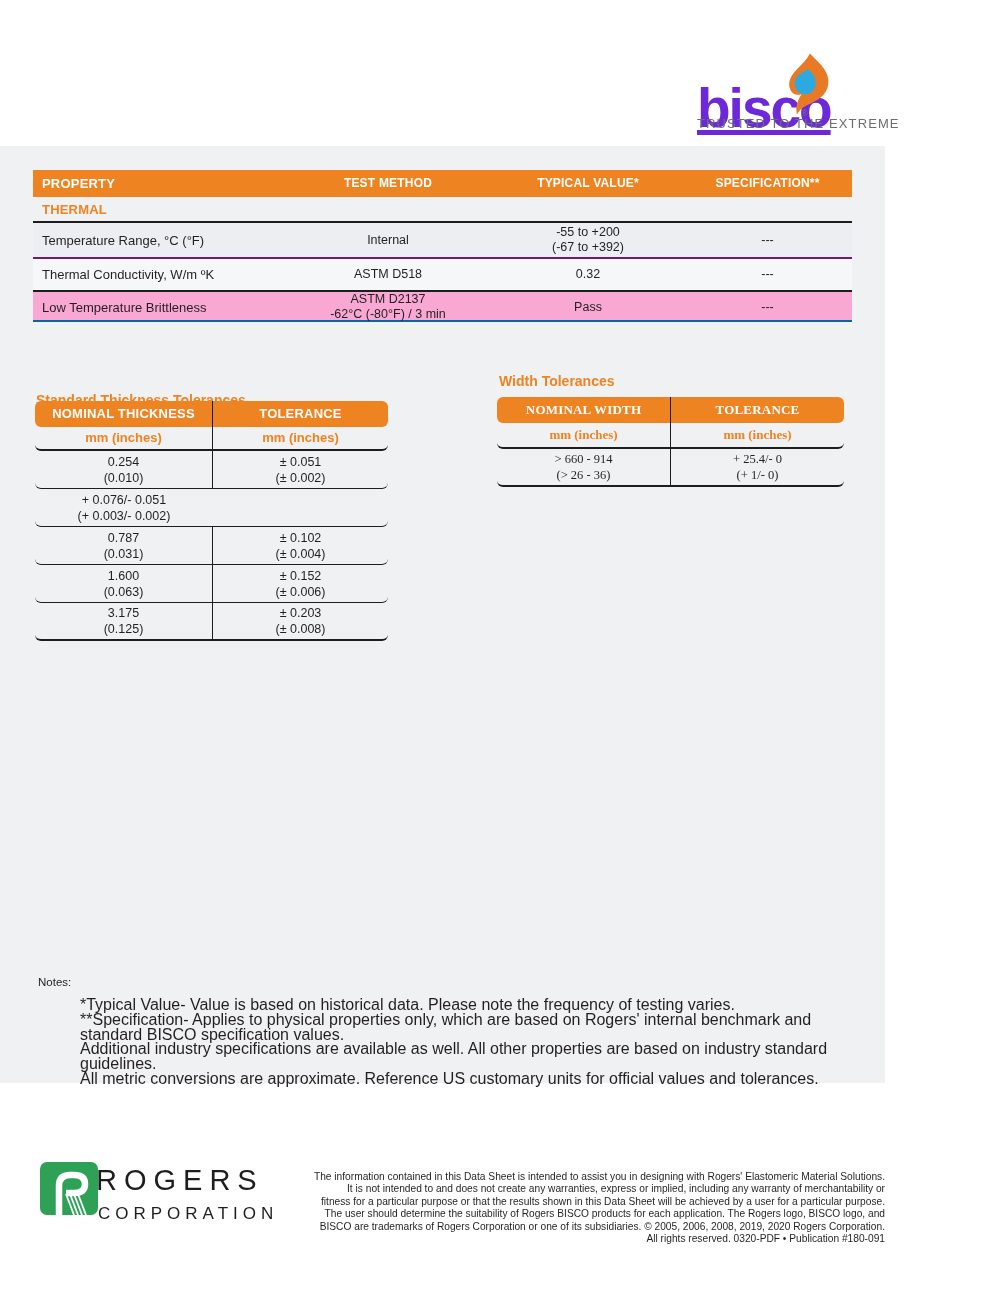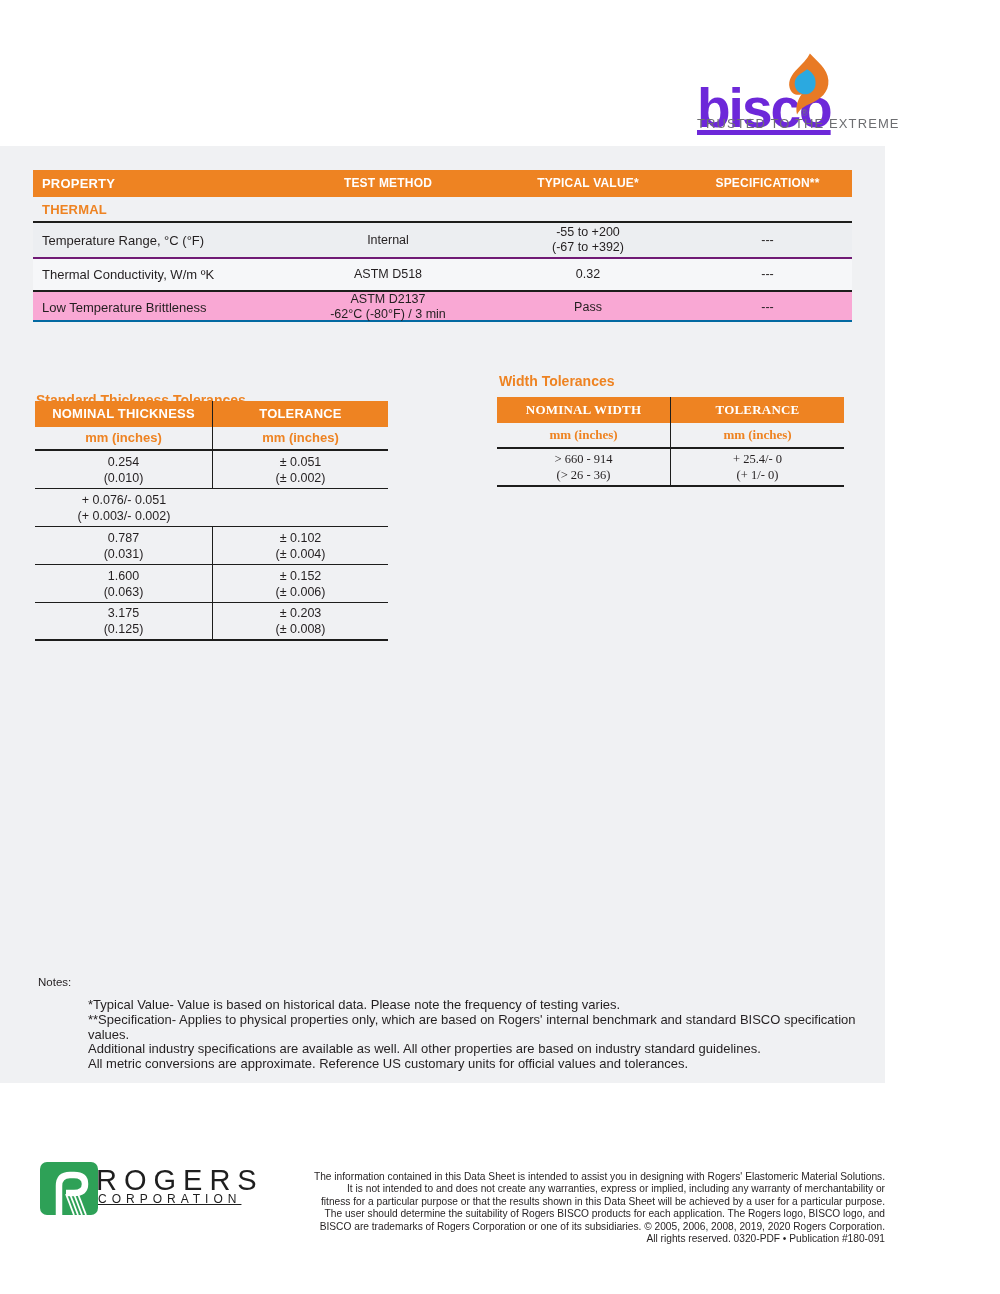--- a/index.html
+++ b/index.html
@@ -27,48 +27,48 @@
   .props-section .cell { color:#ee8322; font-weight:bold; font-size:12.5px; letter-spacing:0.2px; }
   .pr1 { height:36px; background:#eceef1; border-bottom:2px solid #701a75; }
   .pr2 { height:33px; background:#f6f7f9; border-bottom:2px solid #1d1d1b; }
   .pr3 { height:30px; background:#f9a8d4; border-bottom:2px solid #0369a1; }
   .cell { display:flex; align-items:center; justify-content:center; text-align:center;
           font-size:12.5px; line-height:15px; white-space:pre-line; }
   .cell.left { justify-content:flex-start; text-align:right; padding-left:9px; font-size:13px; }
 
   
   .sub-title { position:absolute; font-size:14px; font-weight:bold; color:#ee8322; }
-  .tol-table .row { display:grid; }
+  .tol-table .row { display:grid;border-radius:6px; }
   .tt { position:absolute; left:35px; top:255px; width:353px; }
   .tt .row { grid-template-columns:178px 175px; }
   .wt { position:absolute; left:497px; top:251px; width:347px; }
   .wt .row { grid-template-columns:174px 173px;font-family:Liberation Serif, serif; }
   .tol-head { background:#ee8322; height:26px; }
   .tol-head .cell { color:#ffffff; font-weight:bold; font-size:13px; letter-spacing:0.2px; }
   .tol-units { height:24px; border-bottom:2px solid #1d1d1b; }
   .wt .tol-units { height:26px; }
   .tol-units .cell { color:#ee8322; font-weight:bold; font-size:13px; }
   .tol-row { height:38px; border-bottom:1.5px solid #1d1d1b; }
   .tol-row.last { border-bottom:2px solid #1d1d1b; }
   .wt .tol-row { border-bottom:2px solid #1d1d1b; }
   .tol-table .cell { line-height:16px; }
   .divided { border-right:1.5px solid #1d1d1b; }
 
   
   .notes-label { position:absolute; left:38px; top:830px; font-size:11.5px; color:#231f20; }
-  .notes-items { position:absolute; left:88px; top:852px; width:795px; font-size:13px;
+  .notes-items { position:absolute; left:80px; top:852px; width:795px; font-size:16px;
                  line-height:14.8px; color:#231f20; }
 
   
   .rogers-logo { position:absolute; left:40px; top:1160px; width:260px; height:60px; }
   .rogers-mark { position:absolute; left:0; top:2px; }
   .rogers-name { position:absolute; left:56px; top:4px; font-size:29px; letter-spacing:7px;
                  color:#1e1e1e; white-space:nowrap; }
-  .rogers-division { position:absolute; left:58px; top:32px; font-size:12px; letter-spacing:5px;
-                     color:#1e1e1e; white-space:nowrap;text-decoration:underline; }
+  .rogers-division { position:absolute; left:58px; top:44px; font-size:17px; letter-spacing:5px;
+                     color:#1e1e1e; white-space:nowrap; }
   .legal { position:absolute; left:285px; top:1171px; width:600px; text-align:right;
            font-size:10.2px; line-height:12.4px; color:#231f20; }
 </style>
 </head>
 <body>
 
 <div class="page">
 
   <div class="bisco-logo">
     <div class="bisco-word">bisco</div>

